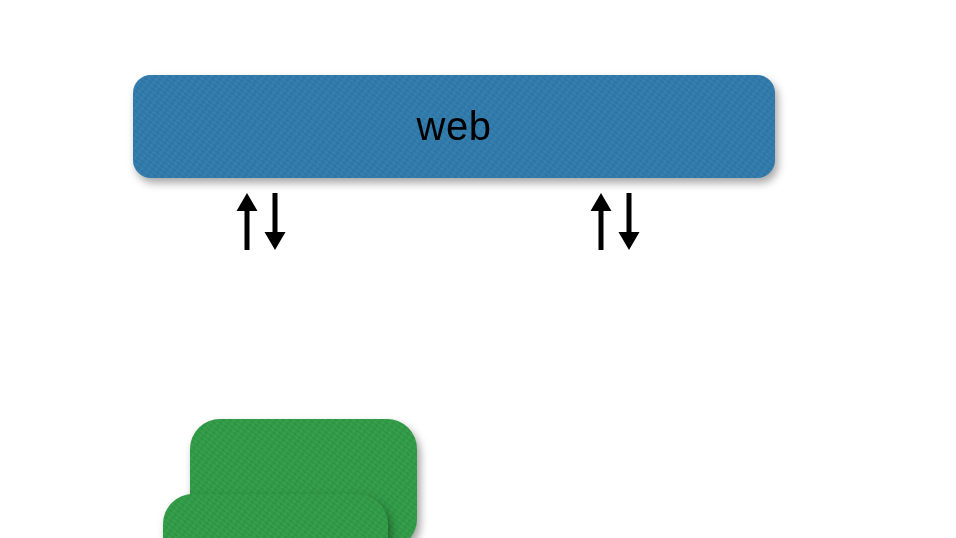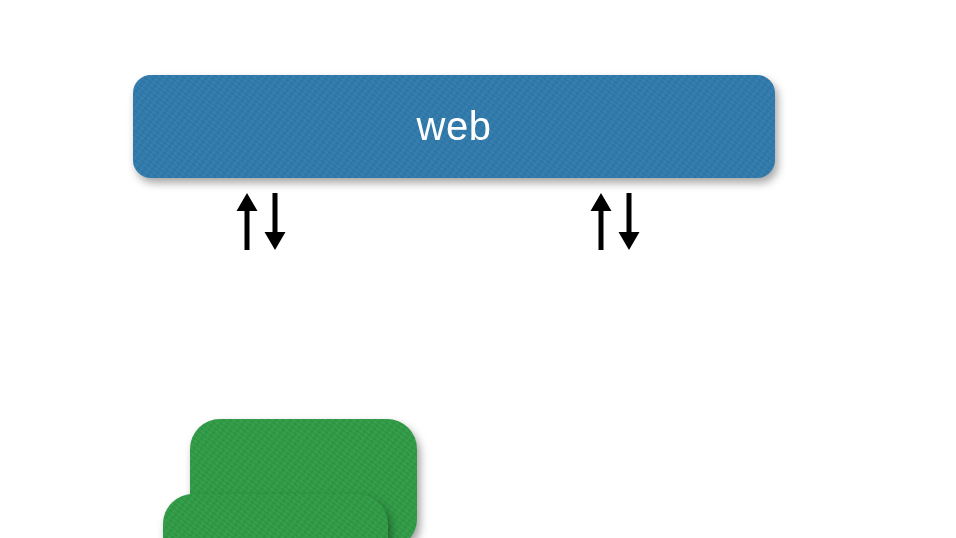--- a/index.html
+++ b/index.html
@@ -13,21 +13,21 @@
     width: 956px;
     height: 538px;
     background: #ffffff;
     overflow: hidden;
   }
   .node {
     position: absolute;
     display: flex;
     align-items: center;
     justify-content: center;
-    color: #ffffff;
+    color: #000000;
     font-weight: 300;
     letter-spacing: 0.5px;
   }
   .node-web {
     left: 133px;
     top: 75px;
     width: 642px;
     height: 103px;
     border-radius: 18px;
     background: #2e7aab;

